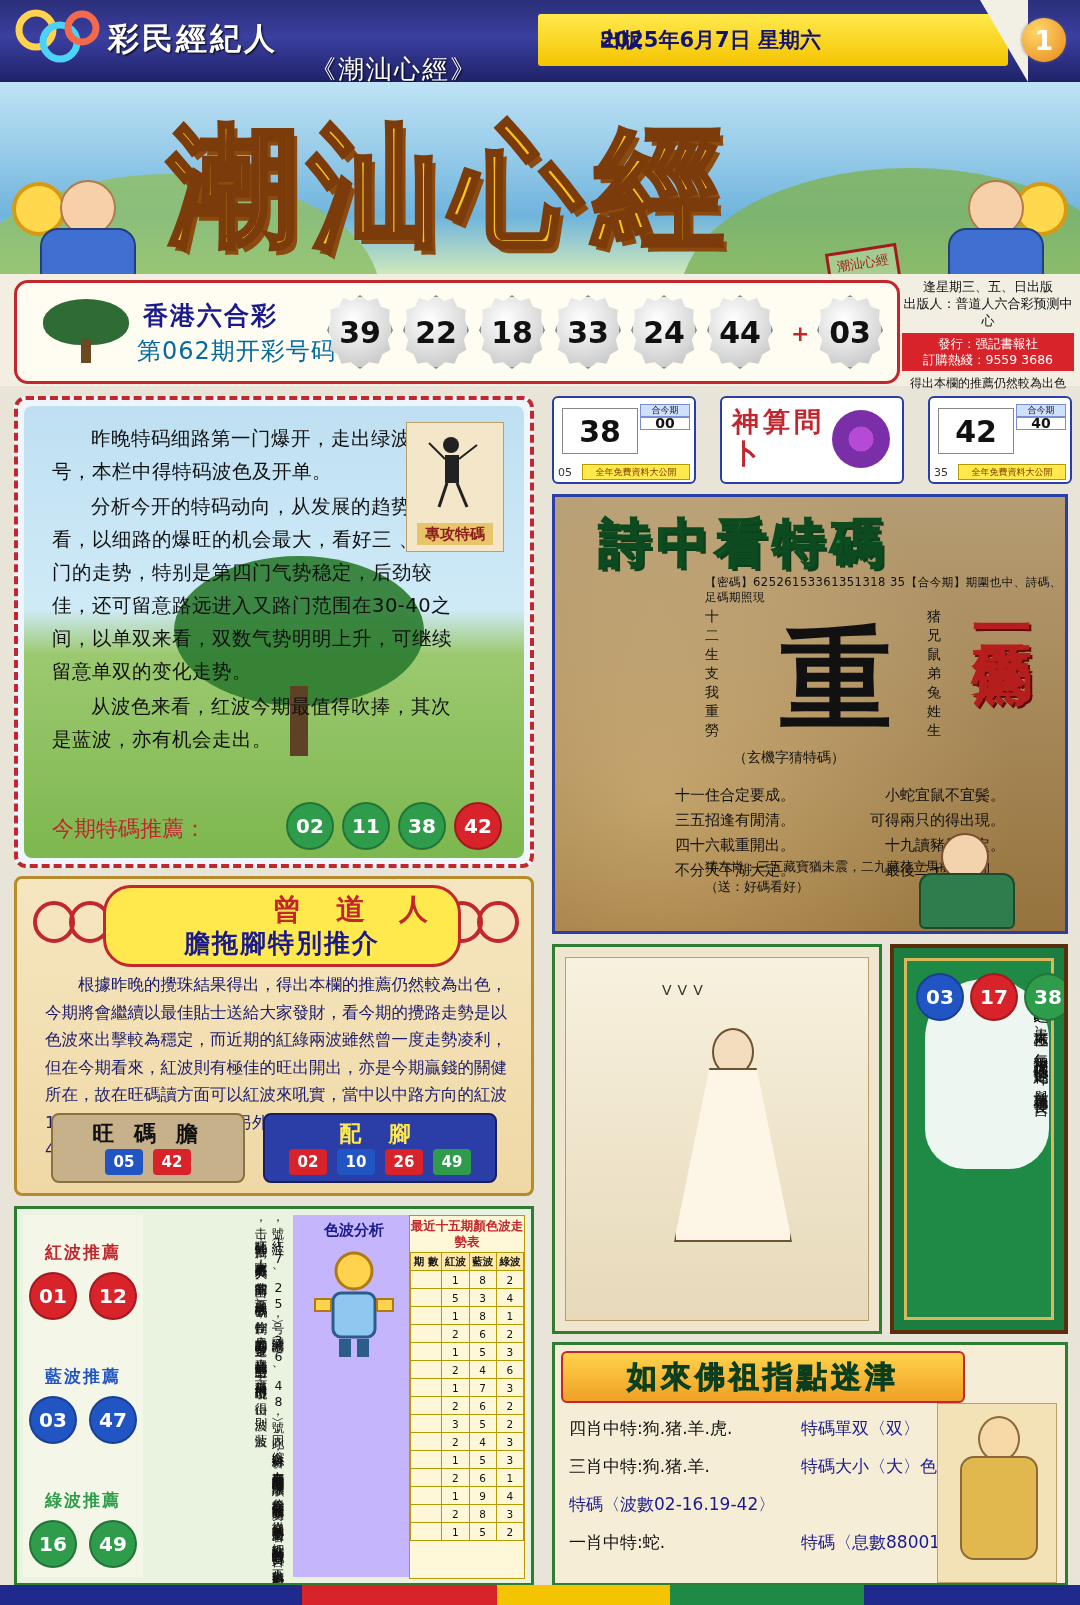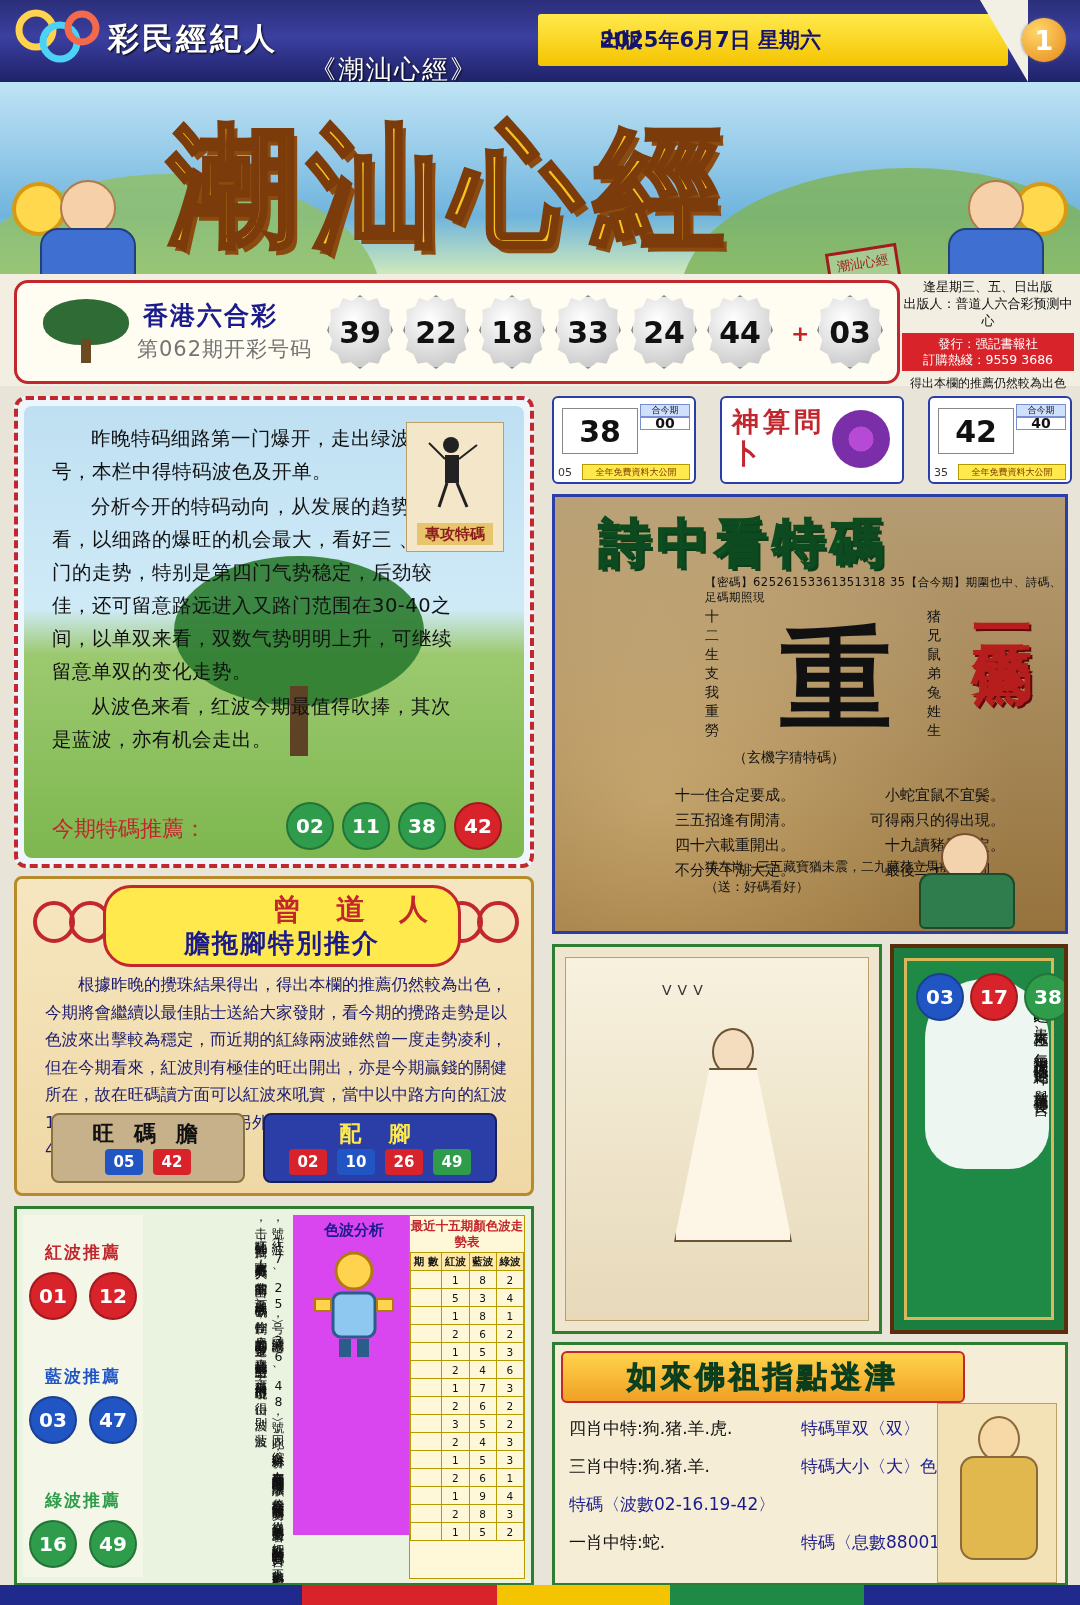--- a/index.html
+++ b/index.html
@@ -47,21 +47,21 @@
   .boy.left .coin{left:-4px;top:4px;}
   .boy.right .coin{right:-4px;top:4px;}
 
   
   .resultrow{position:absolute;left:0;top:274px;width:1080px;height:112px;background:#f2efe2;}
   .resultbox{position:absolute;left:14px;top:6px;width:880px;height:98px;border:3px solid #c1272d;border-radius:14px;background:#fffdf2;}
   .tree{position:absolute;left:26px;top:16px;width:86px;height:66px;}
   .tree .crown{position:absolute;left:0;top:0;width:86px;height:46px;border-radius:50% 50% 45% 45%;background:#2f6b34;}
   .tree .trunk{position:absolute;left:38px;top:40px;width:10px;height:24px;background:#6b4a22;}
   .hk-title{position:absolute;left:126px;top:16px;font-size:25px;font-weight:bold;color:#1a1a8c;letter-spacing:2px;}
-  .hk-sub{position:absolute;left:120px;top:52px;font-size:21px;color:#737373;letter-spacing:1px;}
+  .hk-sub{position:absolute;left:120px;top:52px;font-size:24px;color:#0369a1;letter-spacing:1px;}
   .balls{position:absolute;left:310px;top:12px;width:560px;height:74px;}
   .ball{position:absolute;top:0;width:62px;height:70px;display:flex;align-items:center;justify-content:center;
     font-size:30px;font-weight:bold;color:#111;
     background:radial-gradient(circle at 40% 32%,#ffffff,#d9d9d9 60%,#bcbcbc 100%);
     border:2px solid #8d8d8d;
     clip-path:polygon(50% 0%,62% 8%,76% 4%,82% 16%,95% 20%,94% 34%,100% 48%,92% 60%,96% 74%,84% 80%,78% 93%,64% 91%,50% 100%,36% 91%,22% 93%,16% 80%,4% 74%,8% 60%,0% 48%,6% 34%,5% 20%,18% 16%,24% 4%,38% 8%);}
   .ball.sp{left:490px;}
   .plus{position:absolute;left:464px;top:26px;font-size:22px;color:#c1272d;font-weight:bold;}
   .pubinfo{position:absolute;left:902px;top:4px;width:172px;font-size:13px;color:#111;line-height:17px;text-align:center;}
   .pubinfo .redbox{margin-top:4px;background:#d8232a;color:#fff;padding:3px 2px;font-size:12.5px;line-height:16px;}
@@ -153,21 +153,21 @@
   
   #waves{left:14px;top:1206px;width:520px;height:380px;border:3px solid #2e7d32;background:#e9f3e0;overflow:hidden;}
   #waves .col1{position:absolute;left:6px;top:6px;width:120px;height:362px;background:#f4f6e8;}
   #waves .grp{position:absolute;left:0;width:120px;text-align:center;}
   #waves .grp .lbl{font-size:17px;font-weight:bold;color:#c1272d;letter-spacing:2px;}
   #waves .grp .lbl.blue{color:#2255c4;}
   #waves .grp .lbl.green{color:#2e9c4a;}
   #waves .grp .bb{margin-top:8px;display:flex;justify-content:center;gap:12px;}
   #waves .txtcol{position:absolute;left:128px;top:8px;width:142px;height:358px;font-size:12.5px;line-height:17px;color:#111;
     writing-mode:vertical-rl;text-orientation:upright;letter-spacing:1px;}
-  #waves .mid{position:absolute;left:276px;top:6px;width:122px;height:320px;background:#d946ef;}
+  #waves .mid{position:absolute;left:276px;top:6px;width:122px;height:362px;background:#c4b5fd;}
   #waves .mid .robot{position:absolute;left:14px;top:34px;width:94px;height:110px;}
   #waves .mid .cap{position:absolute;left:0;top:6px;width:100%;text-align:center;font-size:15px;font-weight:bold;color:#1a1a8c;}
   #waves .table{position:absolute;right:6px;top:6px;width:114px;height:362px;background:#fff8d8;border:1px solid #b79a00;}
   #waves .table .thead{text-align:center;font-size:12.5px;font-weight:bold;color:#c1272d;line-height:16px;padding:2px 0;}
   #waves .table table{width:100%;border-collapse:collapse;font-size:10.5px;}
   #waves .table td{border:1px solid #b79a00;text-align:center;height:15px;color:#111;}
 
   
   #illus{left:552px;top:944px;width:330px;height:390px;border:3px solid #2e7d32;background:#f0e6cf;overflow:hidden;}
   #illus .inner{position:absolute;inset:10px;background:linear-gradient(180deg,#f7f1de,#e7d9ba);border:1px solid #b9a06a;}

